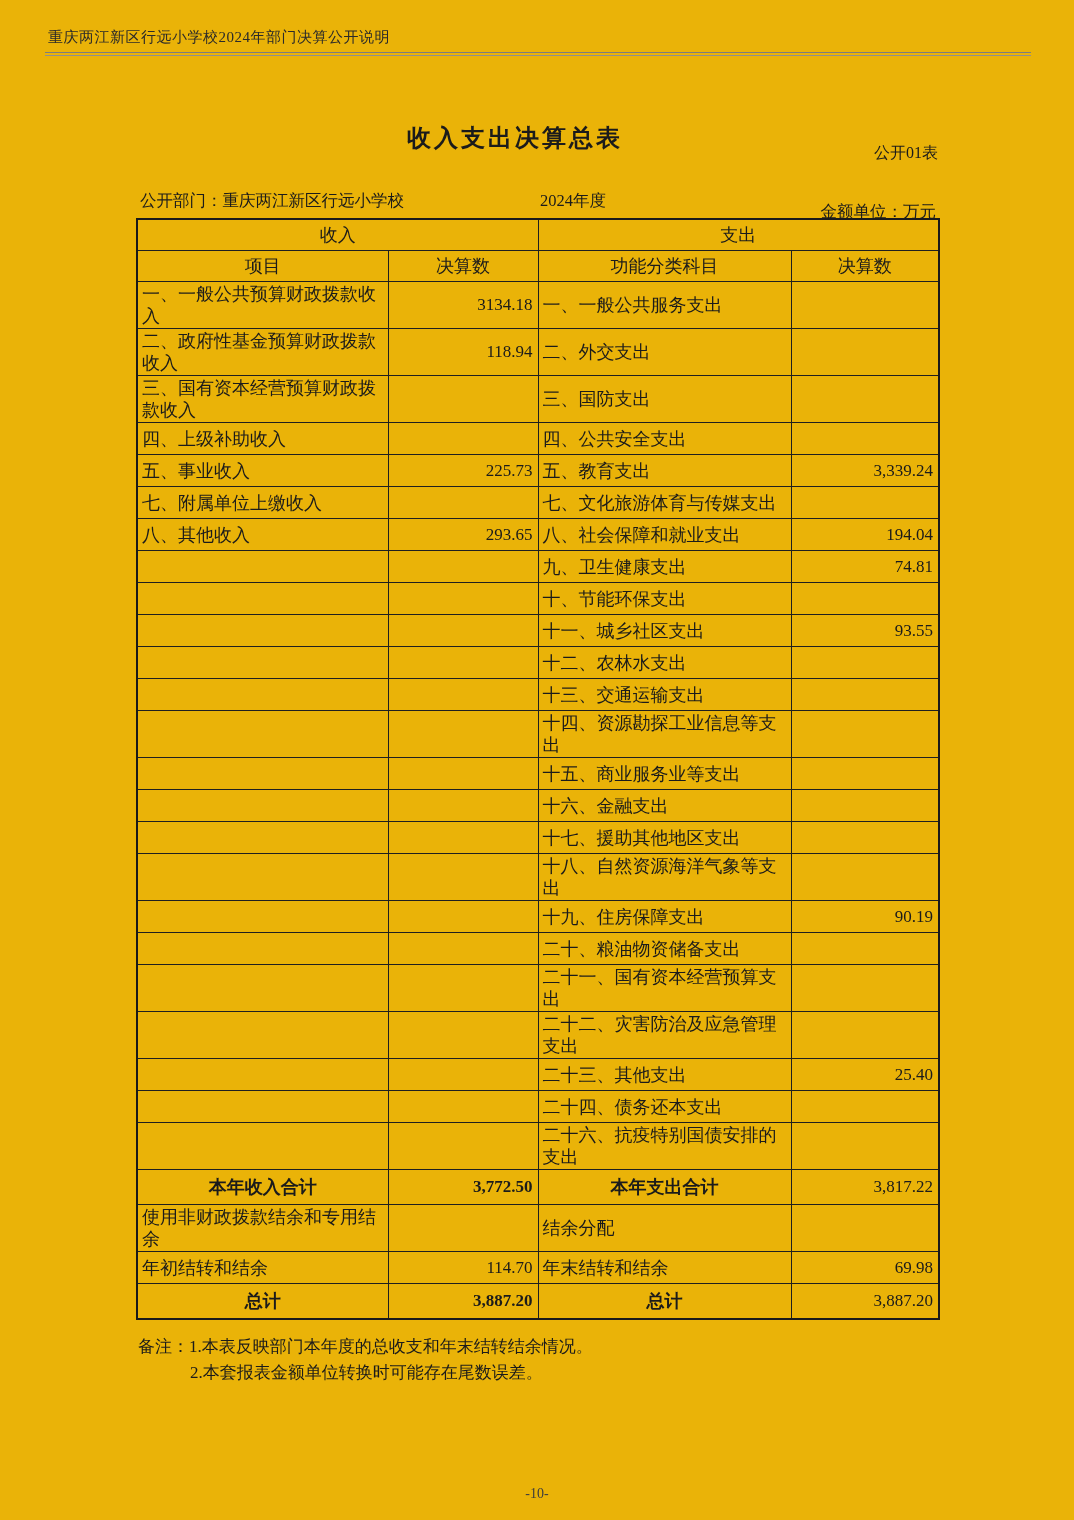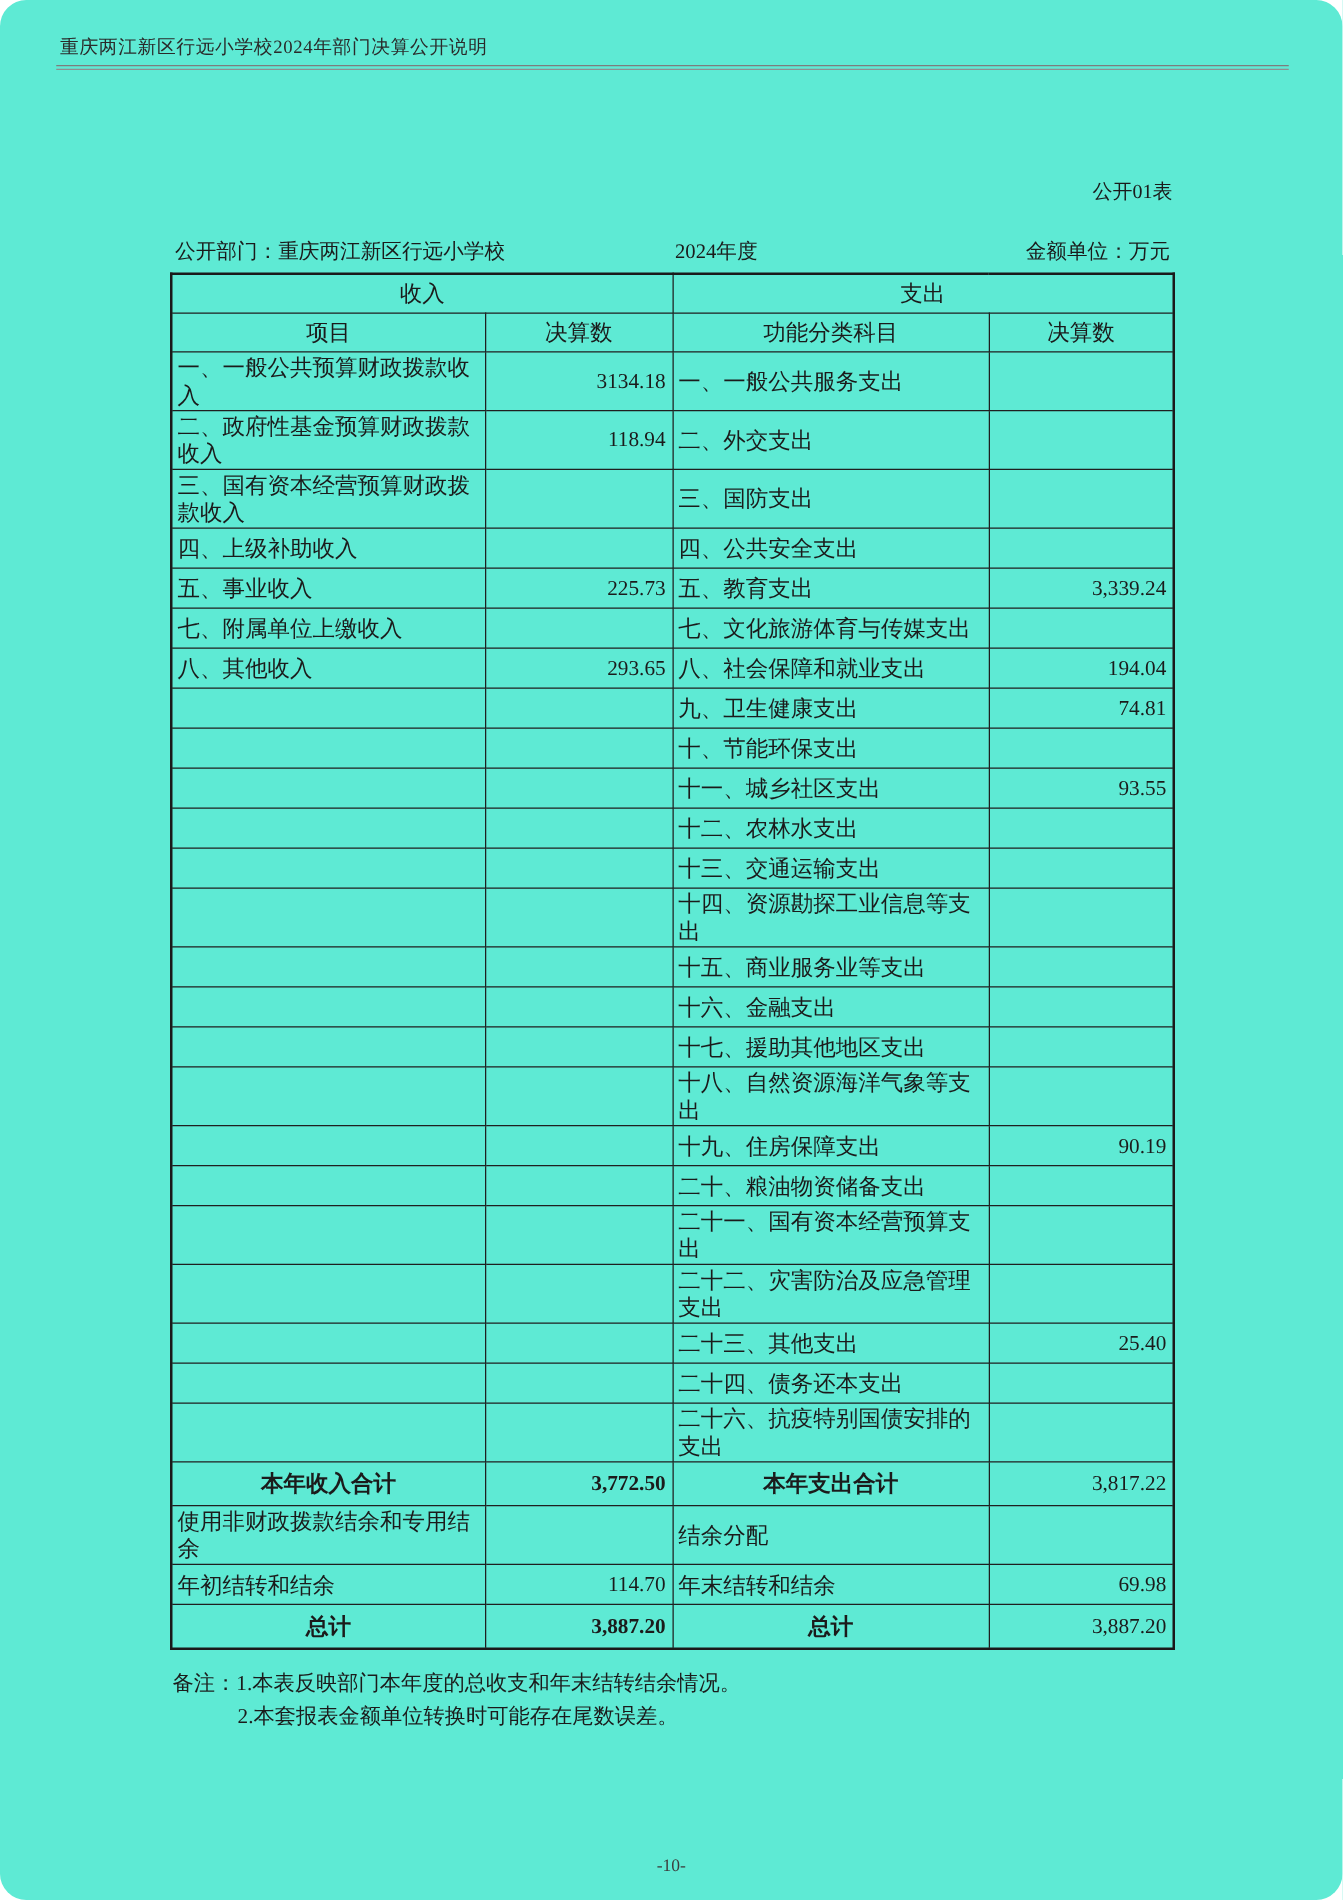--- a/index.html
+++ b/index.html
@@ -1,23 +1,22 @@
 <!DOCTYPE html>
 <html><head>
 <meta charset="utf-8">
 <style>
   html,body{margin:0;padding:0;background:#ffffff;}
   .sheet{
     position:relative;
     width:1074px;height:1520px;
-    background:#5eead4;
+    background:#eab308;
     font-family:"Liberation Serif","DejaVu Serif",serif;
     color:#1b1b1b;
     overflow:hidden;
-    border-radius:21px;
   }
   .doc-header{
     position:absolute;left:48px;top:28px;
     font-size:15px;letter-spacing:0.5px;color:#2a2a2a;
   }
   .header-rule{
     position:absolute;left:45px;top:52px;width:986px;height:2px;
     border-top:1.5px solid #7d7d7d;border-bottom:1.5px solid #8f8f8f;
   }
   .doc-title{
@@ -27,21 +26,21 @@
   .table-label{
     position:absolute;left:136px;top:143px;width:802px;
     text-align:right;font-size:16px;
   }
   .meta-row{
     position:absolute;left:136px;top:190px;width:802px;height:24px;
     font-size:16.5px;
   }
   .meta-dept{position:absolute;left:4px;top:0;}
   .meta-year{position:absolute;left:404px;top:0;}
-  .meta-unit{position:absolute;right:2px;top:0;}
+  .meta-unit{position:absolute;right:2px;top:11px;}
   table.acct{
     position:absolute;left:136px;top:218px;width:802px;
     border-collapse:collapse;table-layout:fixed;
     border:2.5px solid #1a1a1a;
     padding-left:48px;
   }
   table.acct th,table.acct td{
     border:1.5px solid #1f1f1f;
     vertical-align:middle;
     overflow:hidden;
@@ -72,20 +71,21 @@
   }
 </style>
 </head>
 <body>
 
 <div class="sheet">
 
   <div class="doc-header">重庆两江新区行远小学校2024年部门决算公开说明</div>
   <div class="header-rule"></div>
 
+  <div class="doc-title">收入支出决算总表</div>
   <div class="table-label">公开01表</div>
 
   <div class="meta-row">
     <span class="meta-dept">公开部门：重庆两江新区行远小学校</span>
     <span class="meta-year">2024年度</span>
     <span class="meta-unit">金额单位：万元</span>
   </div>
 
   <table class="acct">
     <colgroup>

